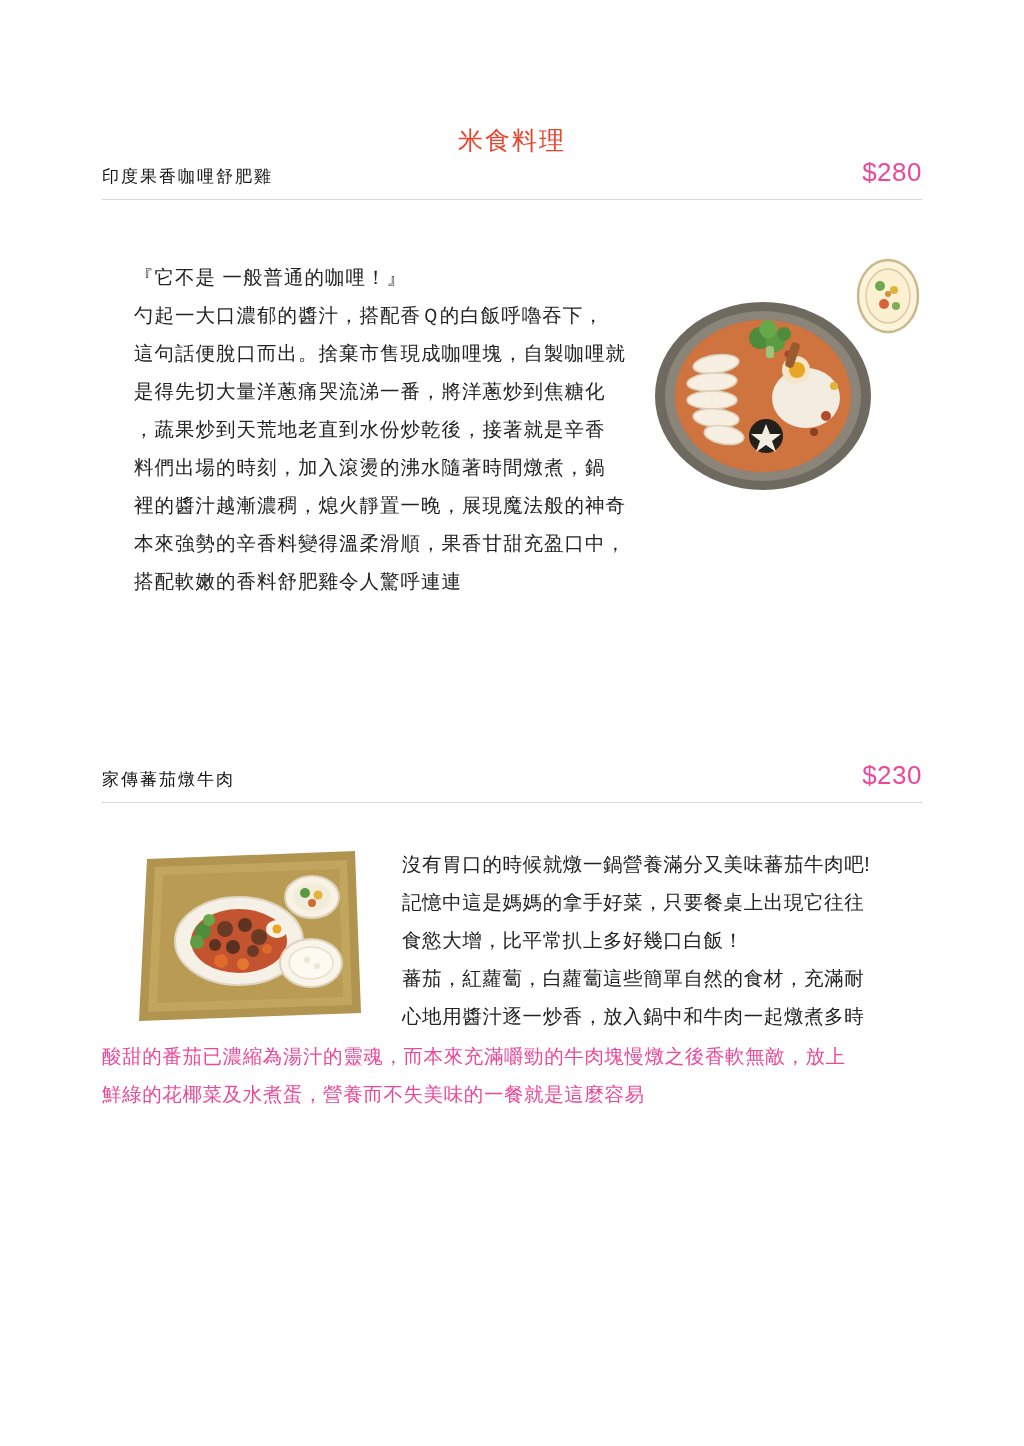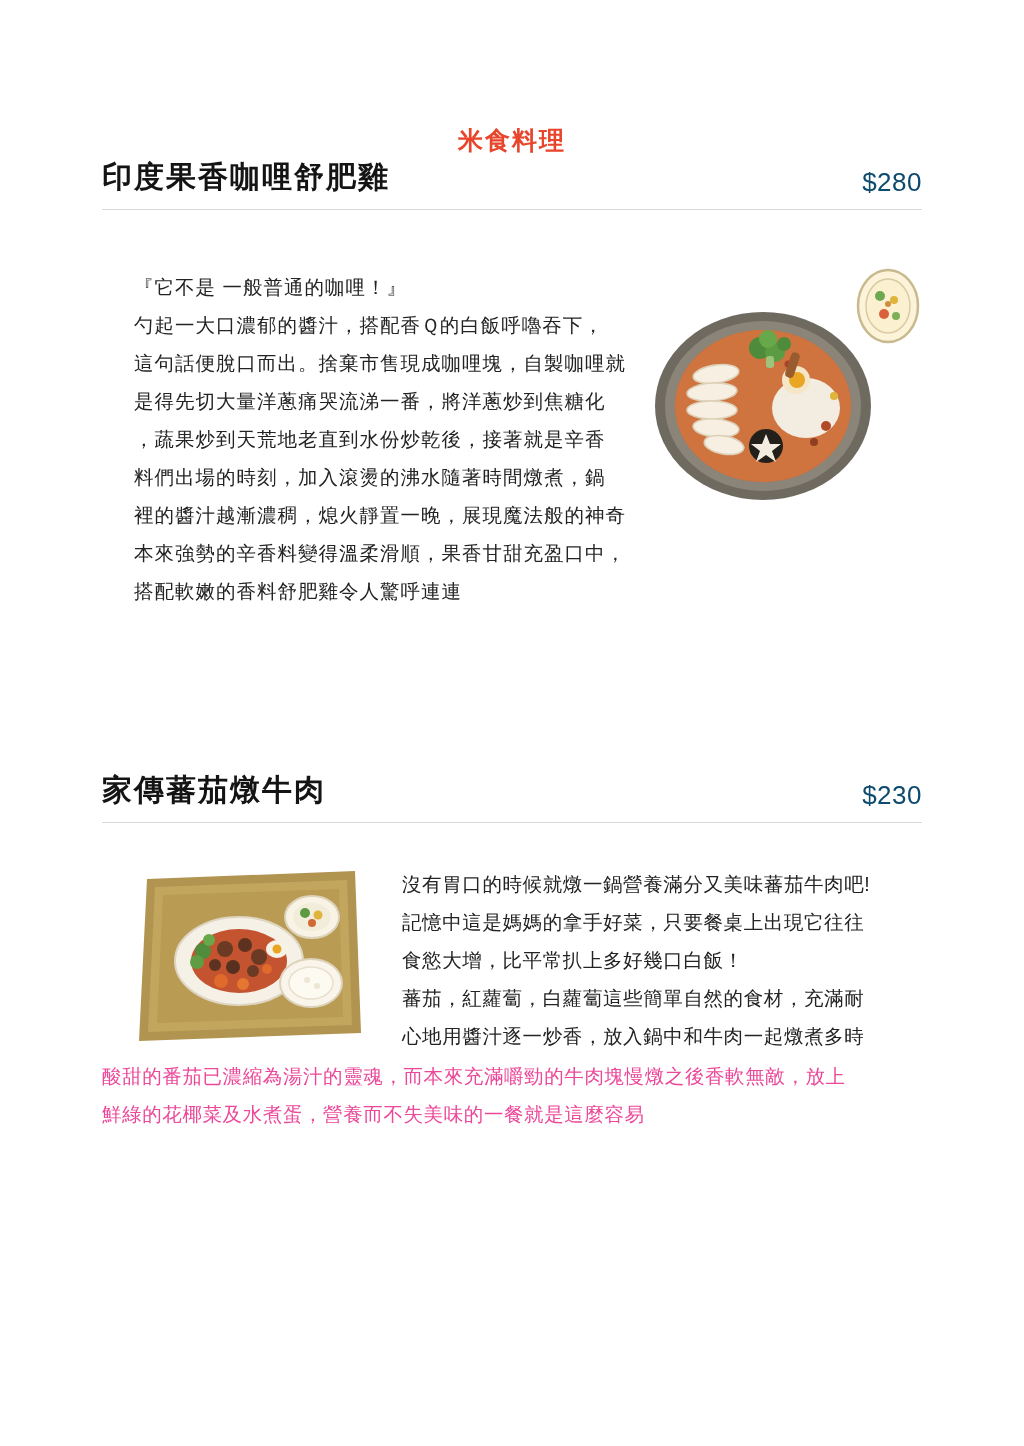--- a/index.html
+++ b/index.html
@@ -23,42 +23,42 @@
     padding: 0;
   }
 
   
   .section-title {
     text-align: center;
     color: #e8452c;
     font-size: 25px;
     letter-spacing: 2px;
     margin-top: 124px;
-    font-weight: 700;
+    font-weight: 400;
   }
 
   
   .item-head {
     margin: 0 102px;
     display: flex;
     align-items: flex-end;
     justify-content: space-between;
     border-bottom: 1.5px solid #d9d9d9;
     padding-bottom: 11px;
   }
   .item-name {
-    font-size: 30px;
-    font-weight: 700;
+    font-size: 17px;
+    font-weight: 400;
     letter-spacing: 2px;
     color: #141414;
   }
   .item-price {
     font-size: 26px;
     font-weight: 400;
-    color: #0c4a6e;
+    color: #ec4899;
     letter-spacing: 0.5px;
   }
 
   
   .item1-body {
     position: relative;
     margin: 0 102px;
     height: 430px;
   }
   .desc-1 {

